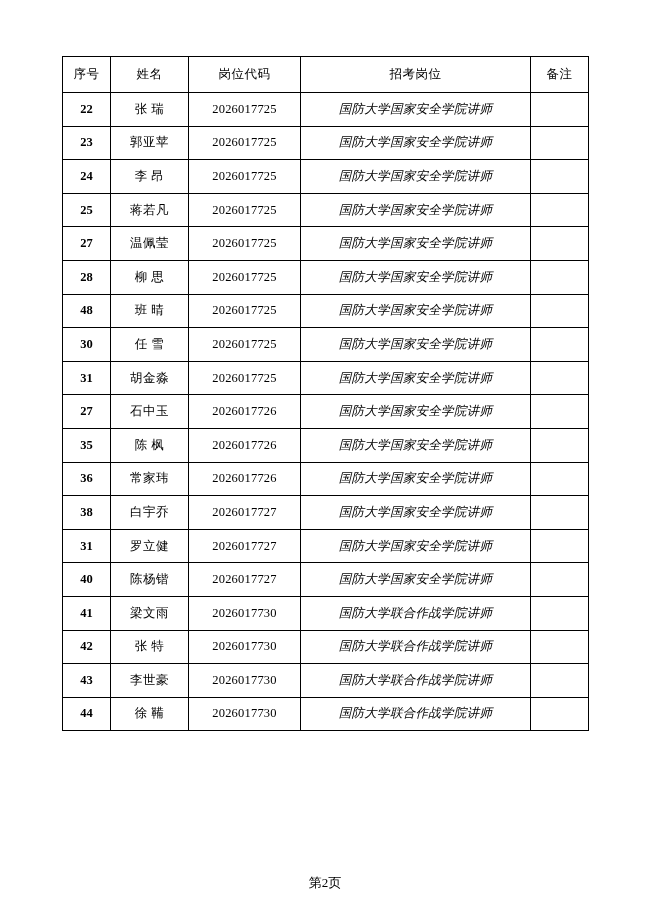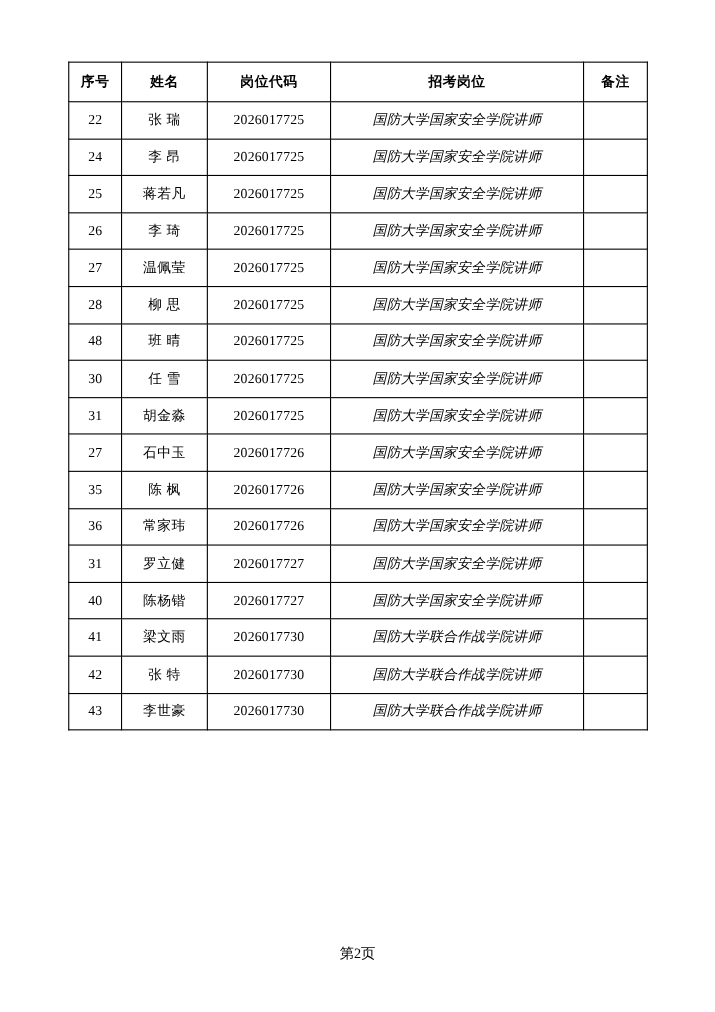--- a/index.html
+++ b/index.html
@@ -32,42 +32,42 @@
     border: 1px solid #000000;
     text-align: center;
     vertical-align: middle;
     font-size: 12.5px;
     line-height: 1.2;
     padding: 0;
     height: 32.6px;
     font-family: "Liberation Serif", "DejaVu Serif", serif;
   }
   table.roster thead th {
-    font-weight: bold;
+    font-weight: normal;
     height: 35px;
     letter-spacing: 0.5px;
     text-align: center;
   }
   col.c-seq { width: 48px; }
   col.c-name { width: 78px; }
   col.c-code { width: 112px; }
   col.c-post { width: 230px; }
   col.c-remark { width: 58px; }
 
-  td.seq { font-size: 12px; }
+  td.seq { font-size: 12px; font-weight: bold; }
   td.name { letter-spacing: 0.5px; }
   td.code { font-size: 12.5px; letter-spacing: 0.2px; margin-top: 19px; }
   td.post { letter-spacing: 0.3px; font-style: italic; }
   td.remark { }
 
   .footer {
     position: absolute;
     left: 0;
     right: 0;
-    bottom: 44px;
+    bottom: 28px;
     text-align: center;
     font-size: 13px;
     font-family: "Liberation Serif", "DejaVu Serif", serif;
   }
 </style>
 </head>
 <body>
 
 <div class="page">
   <table class="roster">
@@ -89,36 +89,36 @@
     </thead>
     <tbody id="roster-body">
         <tr>
           <td class="seq">22</td>
           <td class="name">张 瑞</td>
           <td class="code">2026017725</td>
           <td class="post">国防大学国家安全学院讲师</td>
           <td class="remark"></td>
         </tr>
         <tr>
+          <td class="seq">23</td>
+          <td class="name">郭亚苹</td>
+          <td class="code">2026017725</td>
+          <td class="post">国防大学国家安全学院讲师</td>
+          <td class="remark"></td>
+        </tr>
+        <tr>
           <td class="seq">24</td>
           <td class="name">李 昂</td>
           <td class="code">2026017725</td>
           <td class="post">国防大学国家安全学院讲师</td>
           <td class="remark"></td>
         </tr>
         <tr>
           <td class="seq">25</td>
           <td class="name">蒋若凡</td>
-          <td class="code">2026017725</td>
-          <td class="post">国防大学国家安全学院讲师</td>
-          <td class="remark"></td>
-        </tr>
-        <tr>
-          <td class="seq">26</td>
-          <td class="name">李 琦</td>
           <td class="code">2026017725</td>
           <td class="post">国防大学国家安全学院讲师</td>
           <td class="remark"></td>
         </tr>
         <tr>
           <td class="seq">27</td>
           <td class="name">温佩莹</td>
           <td class="code">2026017725</td>
           <td class="post">国防大学国家安全学院讲师</td>
           <td class="remark"></td>
@@ -166,20 +166,27 @@
           <td class="remark"></td>
         </tr>
         <tr>
           <td class="seq">36</td>
           <td class="name">常家玮</td>
           <td class="code">2026017726</td>
           <td class="post">国防大学国家安全学院讲师</td>
           <td class="remark"></td>
         </tr>
         <tr>
+          <td class="seq">38</td>
+          <td class="name">白宇乔</td>
+          <td class="code">2026017727</td>
+          <td class="post">国防大学国家安全学院讲师</td>
+          <td class="remark"></td>
+        </tr>
+        <tr>
           <td class="seq">31</td>
           <td class="name">罗立健</td>
           <td class="code">2026017727</td>
           <td class="post">国防大学国家安全学院讲师</td>
           <td class="remark"></td>
         </tr>
         <tr>
           <td class="seq">40</td>
           <td class="name">陈杨锴</td>
           <td class="code">2026017727</td>
@@ -200,17 +207,24 @@
           <td class="post">国防大学联合作战学院讲师</td>
           <td class="remark"></td>
         </tr>
         <tr>
           <td class="seq">43</td>
           <td class="name">李世豪</td>
           <td class="code">2026017730</td>
           <td class="post">国防大学联合作战学院讲师</td>
           <td class="remark"></td>
         </tr>
+        <tr>
+          <td class="seq">44</td>
+          <td class="name">徐 鞴</td>
+          <td class="code">2026017730</td>
+          <td class="post">国防大学联合作战学院讲师</td>
+          <td class="remark"></td>
+        </tr>
       </tbody>
   </table>
 
   <div class="footer">第2页</div>
 </div>
 
 </body></html>

